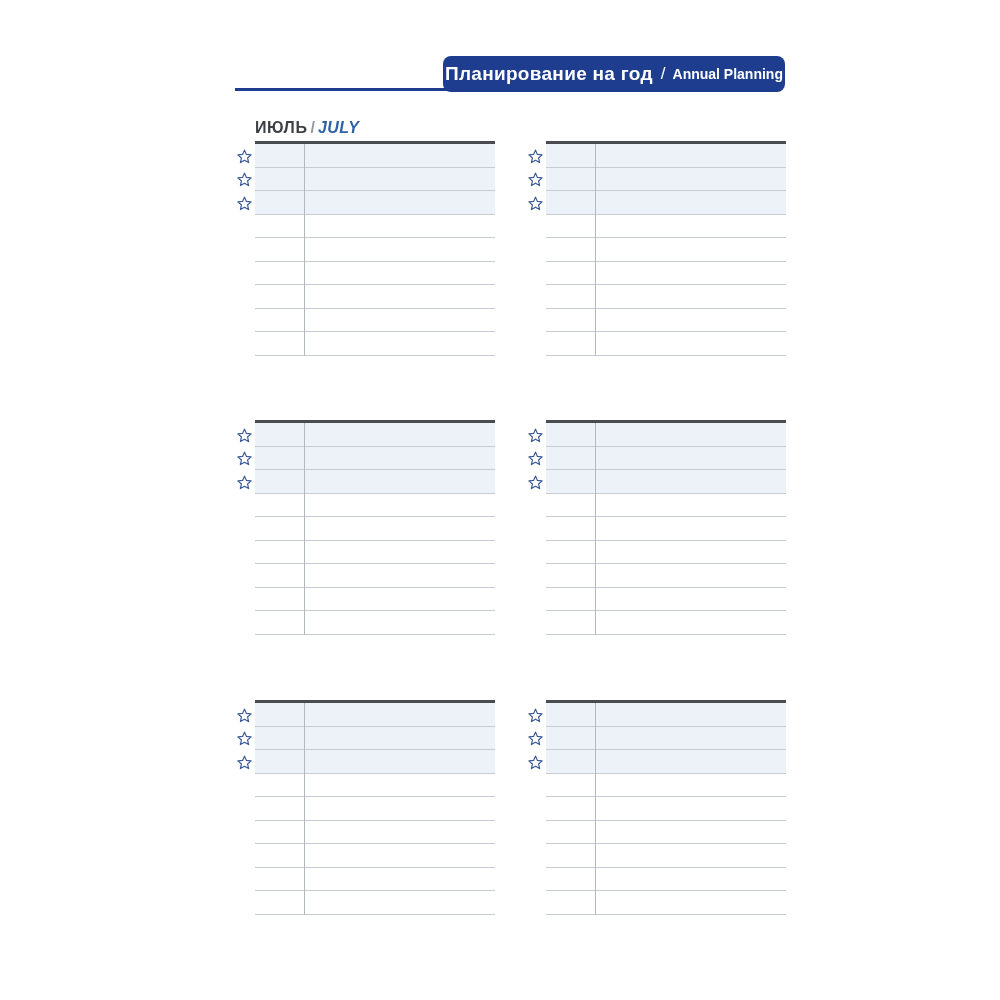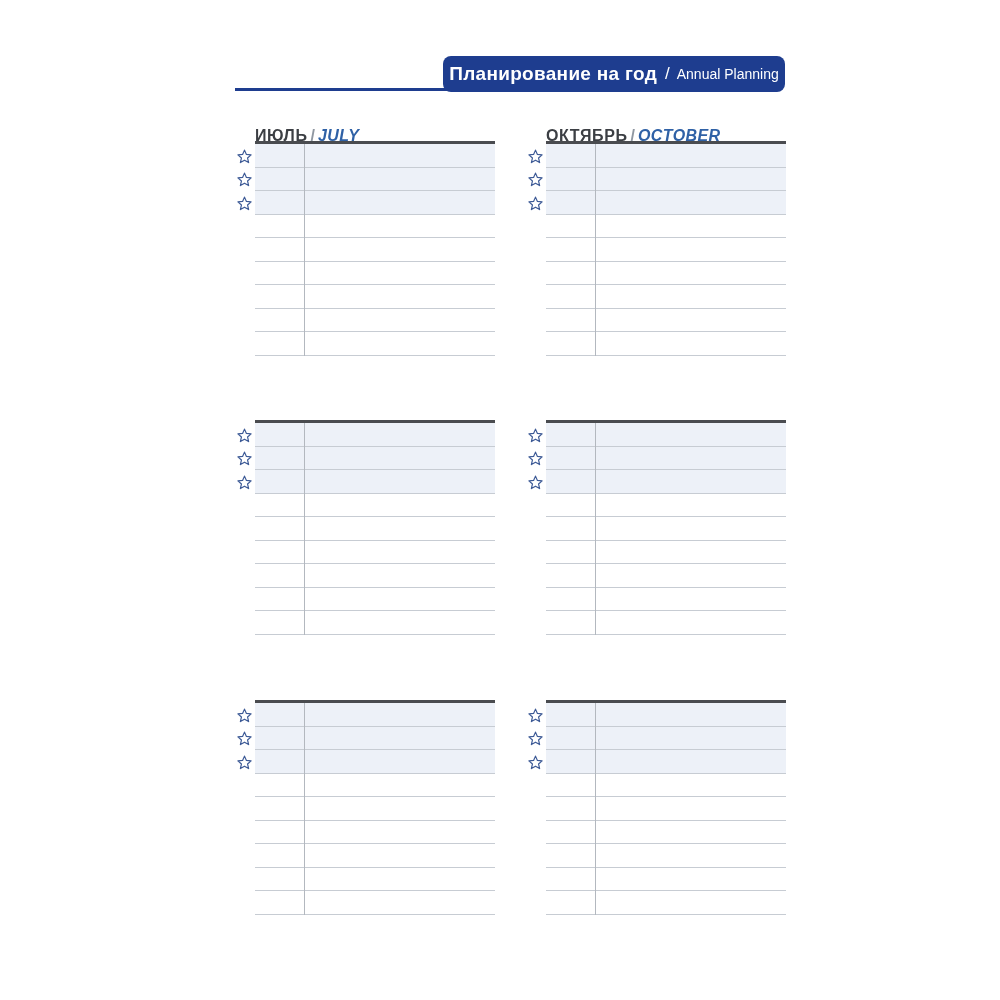--- a/index.html
+++ b/index.html
@@ -43,31 +43,31 @@
     font-size: 19px;
     letter-spacing: 0.3px;
   }
   .badge-sep {
     font-size: 17px;
     font-weight: normal;
     margin: 0 7px 0 8px;
   }
   .badge-en {
     font-size: 14px;
-    font-weight: normal;
+    font-weight: bold;
   }
 
   
   .month {
     position: absolute;
     width: 260px;
     height: 252px;
   }
   .month-title {
-    margin: 12px 0 0 20px;
+    margin: 4px 0 0 20px;
     height: 29px;
     box-sizing: border-box;
     padding-top: 2px;
     font-size: 16px;
     line-height: 20px;
     white-space: nowrap;
   }
   .month-title .ru {
     font-weight: bold;
     color: #3c3f44;
@@ -152,23 +152,20 @@
       </svg>
     </span>
     <span class="star" style="top: 82.5px;">
       <svg viewBox="0 0 24 24">
         <path d="M12 3l2.7 6.1 6.6.6-5 4.4 1.5 6.5-5.8-3.4-5.8 3.4 1.5-6.5-5-4.4 6.6-.6z" fill="#ffffff" stroke="#3d5a96" stroke-width="1.7" stroke-linejoin="round"></path>
       </svg>
     </span>
   </section>
 
 <section class="month" style="left:526px; top:112px">
-  <h2 class="month-title">
-    <span class="ru">ОКТЯБРЬ</span><span class="sep">/</span><span class="en">OCTOBER</span>
-  </h2>
   <div class="month-table">
       <div class="row hl"></div>
       <div class="row hl"></div>
       <div class="row hl"></div>
       <div class="row"></div>
       <div class="row"></div>
       <div class="row"></div>
       <div class="row"></div>
       <div class="row"></div>
       <div class="row"></div>

